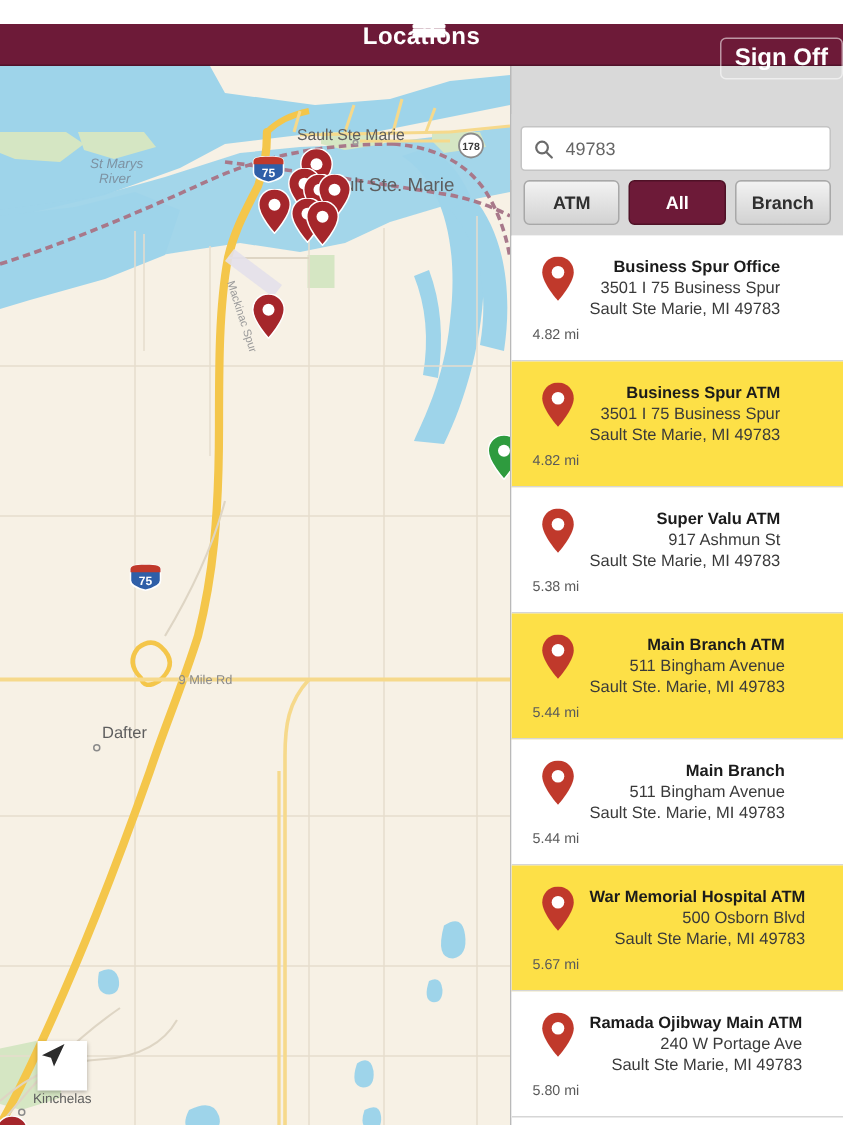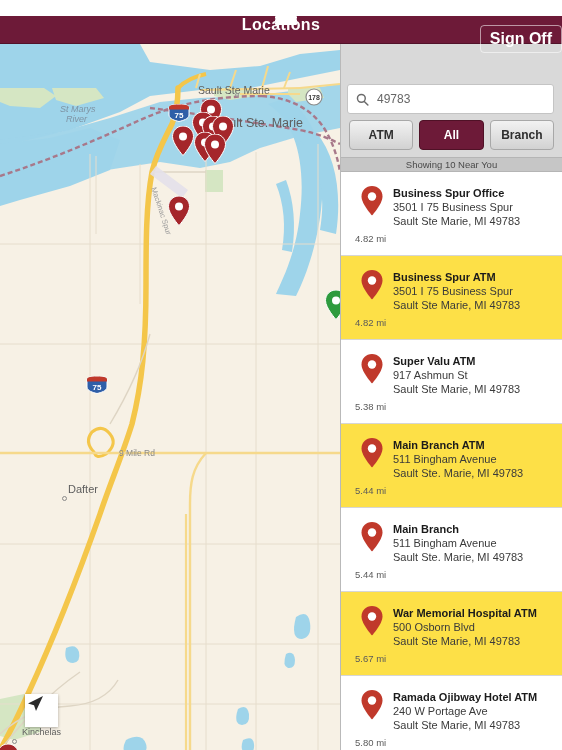--- a/index.html
+++ b/index.html
@@ -134,21 +134,21 @@
   .showing-bar {
     height: 15px; background: #c6c6c6;
     display: flex; align-items: center; justify-content: center;
     font-size: 9.5px; color: #4a4a4a;
     border-top: 1px solid #b5b5b5; border-bottom: 1px solid #b5b5b5;
   }
 
   .list { flex: 1; overflow: hidden; background: #ffffff; }
   .row {
     position: relative; height: 84px; padding: 12px 10px 0 10px;
-    display: flex; border-bottom: 1px solid #d6d6d6; cursor: pointer;
+    display: flex; border-bottom: 1px solid #d6d6d6; cursor: pointer; text-align: right;
   }
   .row.alt { background: #fde047; }
   .row.plain { background: #ffffff; }
   .row-pin { width: 42px; flex: 0 0 42px; display: flex; justify-content: center; }
   .row-pin svg { margin-top: 2px; }
   .row-text { padding-top: 2px; }
   .row-name { font-size: 11px; font-weight: bold; color: #1b1b1b; line-height: 14px; }
   .row-addr { font-size: 11px; color: #3a3a3a; line-height: 14px; }
   .row-dist {
     position: absolute; left: 14px; bottom: 11px;
@@ -376,21 +376,20 @@
         <input class="search-value" type="text" value="49783" placeholder="Search" style="">
       </div>
     </div>
 
     <div class="segments">
       <div class="seg">ATM</div>
       <div class="seg active">All</div>
       <div class="seg">Branch</div>
     </div>
 
-    <div class="showing-bar">Showing 10 Near You</div>
 
     <div class="list">
 
       <div class="row plain">
         <div class="row-pin">
           <svg width="22" height="30" viewBox="0 0 22 30">
               <path d="M11,0 C5,0 0.5,4.6 0.5,10.5 C0.5,18 11,29.5 11,29.5 C11,29.5 21.5,18 21.5,10.5 C21.5,4.6 17,0 11,0 Z" fill="#c0392b"></path>
               <circle cx="11" cy="10.5" r="4.2" fill="#ffffff"></circle>
             </svg>
         </div>
@@ -478,21 +477,21 @@
       </div>
 
       <div class="row plain">
         <div class="row-pin">
           <svg width="22" height="30" viewBox="0 0 22 30">
               <path d="M11,0 C5,0 0.5,4.6 0.5,10.5 C0.5,18 11,29.5 11,29.5 C11,29.5 21.5,18 21.5,10.5 C21.5,4.6 17,0 11,0 Z" fill="#c0392b"></path>
               <circle cx="11" cy="10.5" r="4.2" fill="#ffffff"></circle>
             </svg>
         </div>
         <div class="row-text">
-          <div class="row-name">Ramada Ojibway Hotel ATM</div>
+          <div class="row-name">Ramada Ojibway Main ATM</div>
           <div class="row-addr">240 W Portage Ave</div>
           <div class="row-addr">Sault Ste Marie, MI 49783</div>
         </div>
         <div class="row-dist">5.80 mi</div>
       </div>
 
     </div>
   </div>
 </div>
 

